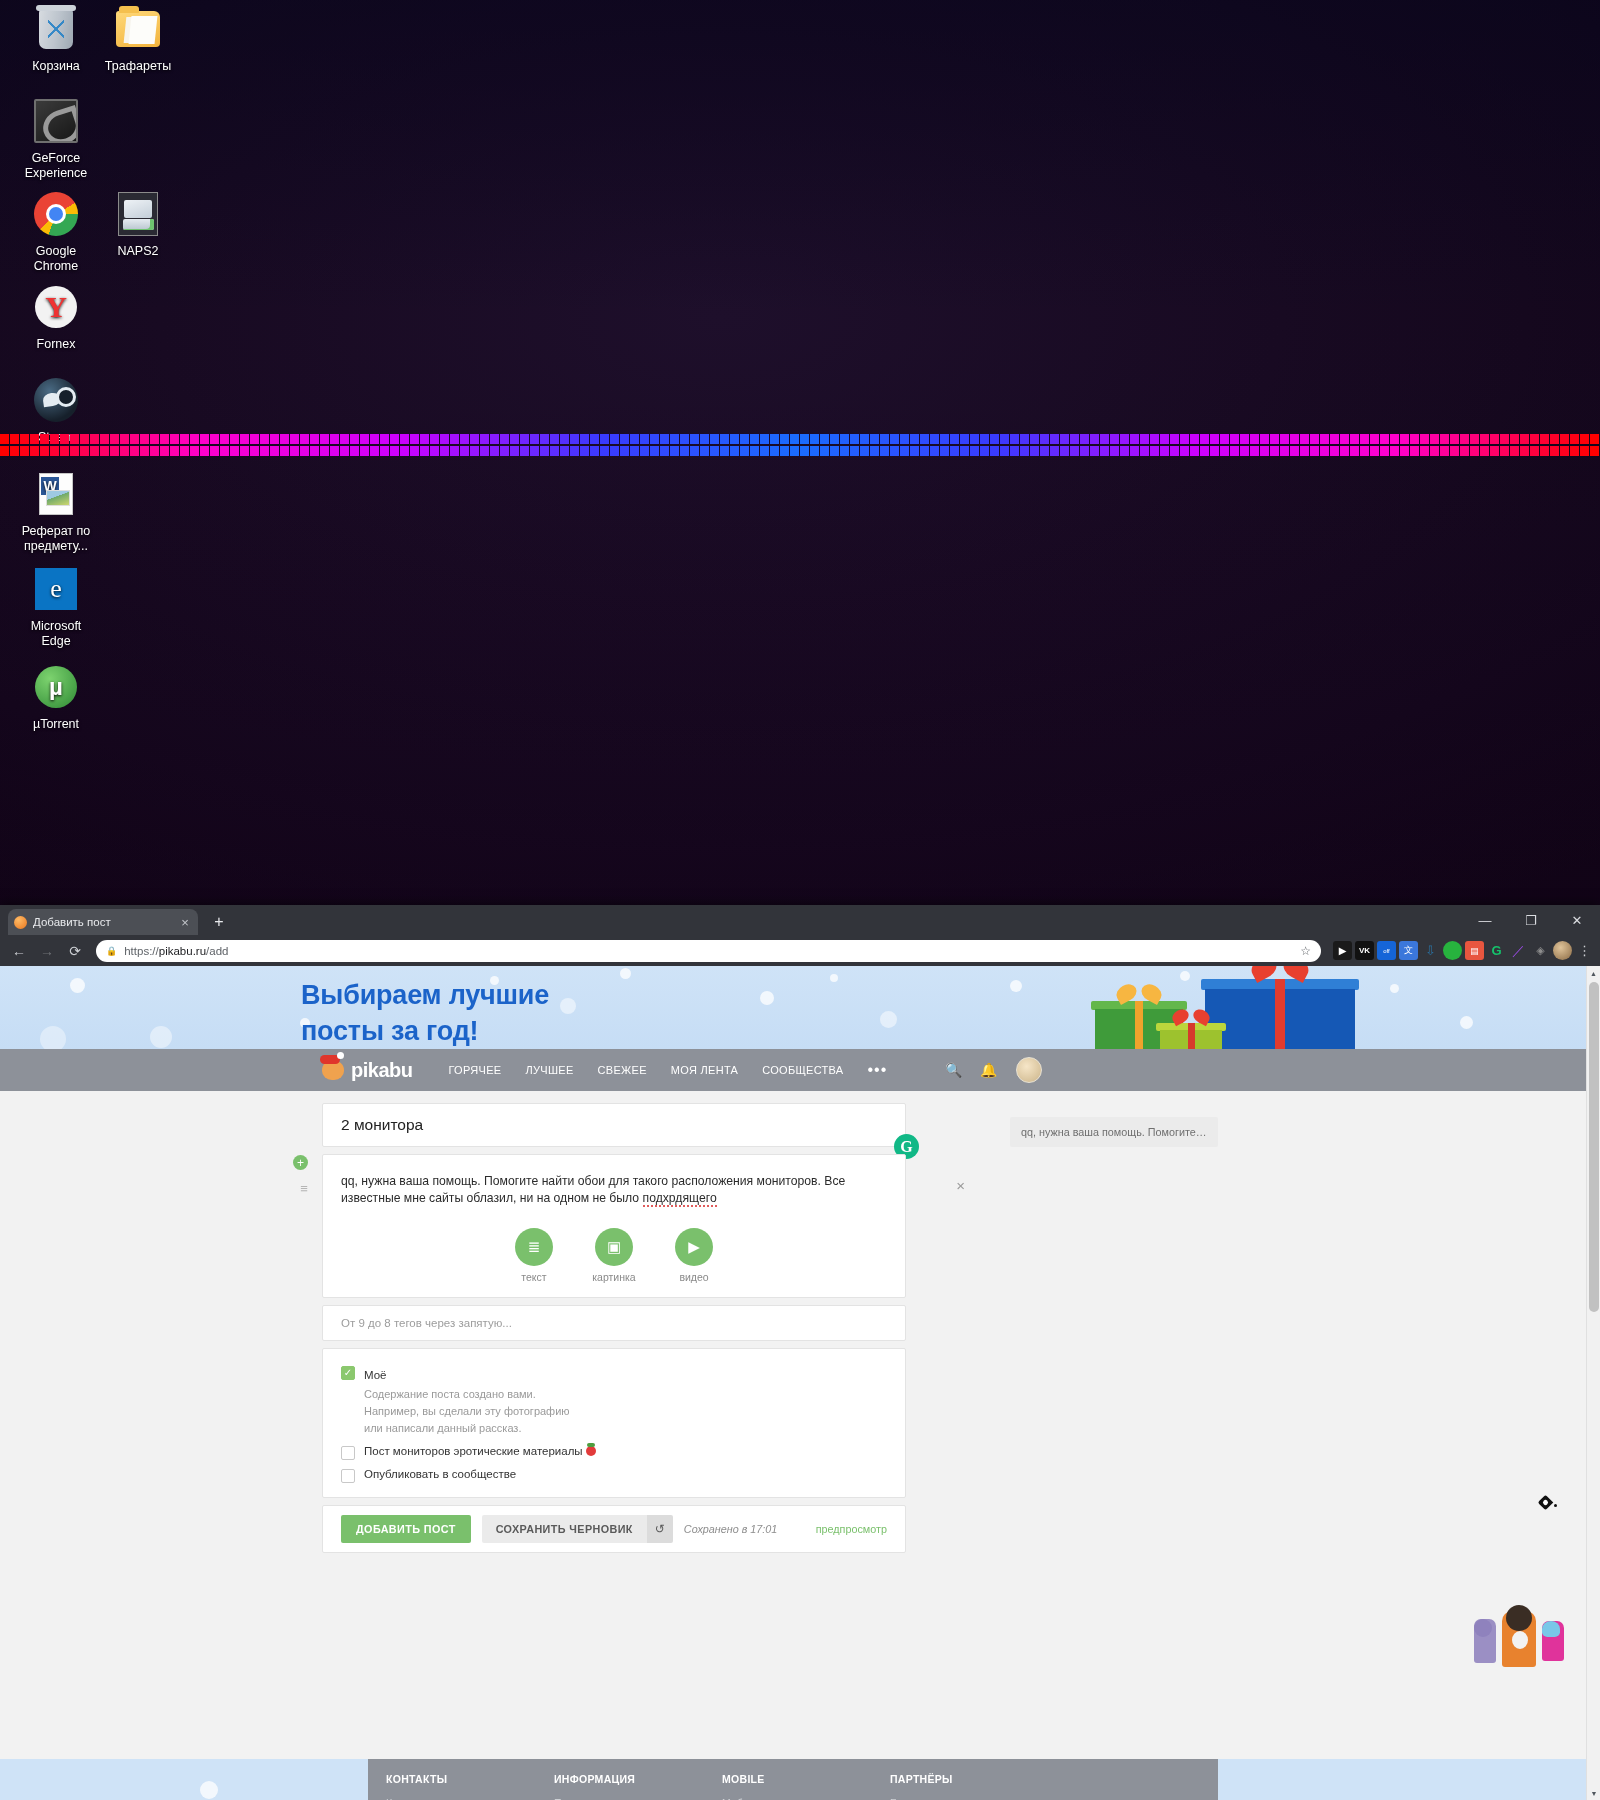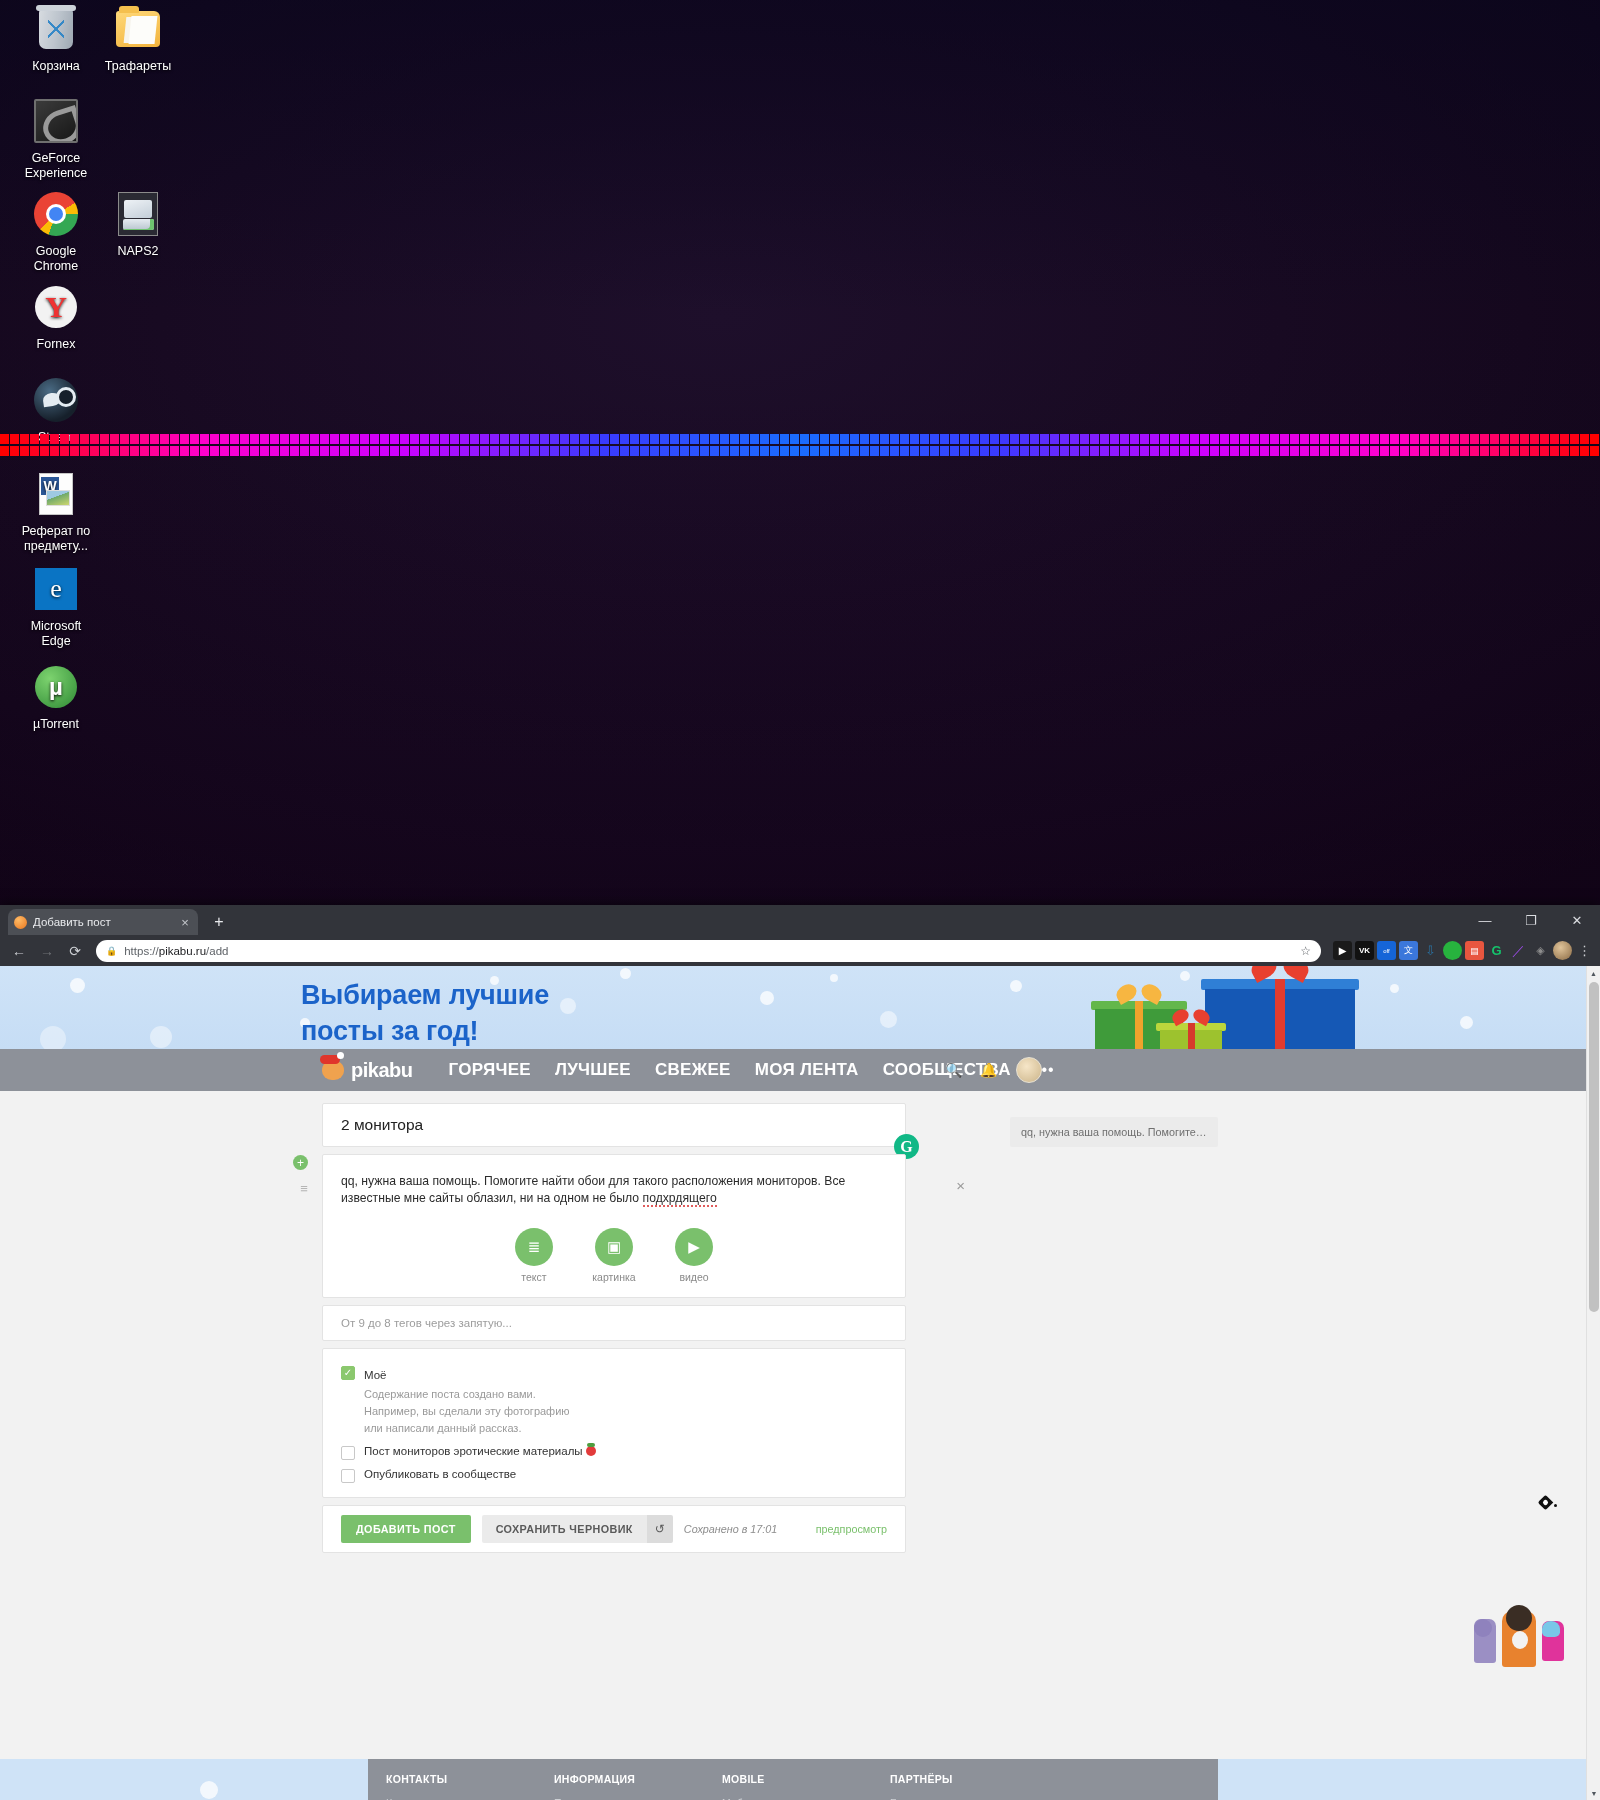--- a/index.html
+++ b/index.html
@@ -133,21 +133,21 @@
   .bow span{position:absolute;width:26px;height:20px;border-radius:50% 50% 50% 0;}
   .bow span:nth-child(1){left:0;transform:rotate(-28deg);}
   .bow span:nth-child(2){right:0;transform:rotate(28deg) scaleX(-1);}
 
   #navbar{height:42px;background:#8d9199;display:flex;align-items:center;padding:0 0 0 322px;position:relative;}
   .logo{display:flex;align-items:center;gap:7px;margin-right:36px;}
   .logo .hat{width:22px;height:20px;border-radius:50% 50% 45% 45%;background:#f0a24e;position:relative;}
   .logo .hat::before{content:"";position:absolute;left:-2px;top:-5px;width:20px;height:9px;border-radius:9px;background:#e0352b;}
   .logo .hat::after{content:"";position:absolute;left:15px;top:-8px;width:7px;height:7px;border-radius:50%;background:#fff;}
   .logo .wm{color:#fff;font-size:20px;font-weight:bold;letter-spacing:-.5px;}
-  .navlink{color:#fff;font-size:17px;font-weight:bold;letter-spacing:.3px;margin-right:24px;white-space:nowrap;}
+  .navlink{color:#fff;font-size:11px;font-weight:normal;letter-spacing:.3px;margin-right:24px;white-space:nowrap;}
   .navdots{color:#fff;font-size:16px;letter-spacing:1px;margin-right:24px;}
   .navright{position:absolute;left:945px;top:0;height:42px;display:flex;align-items:center;gap:18px;}
   .navright .ni{color:#f0f0f0;font-size:14px;}
   .avatar{width:26px;height:26px;border-radius:50%;background:radial-gradient(circle at 40% 35%,#f6e6c8,#cbb489);
     border:1px solid #e8e2d4;}
 
   #content{position:relative;height:582px;background:#f2f2f2;}
   #main{position:absolute;left:322px;top:12px;width:584px;}
   .card{background:#fff;border:1px solid #e3e3e3;border-radius:2px;margin-bottom:7px;position:relative;}
 

